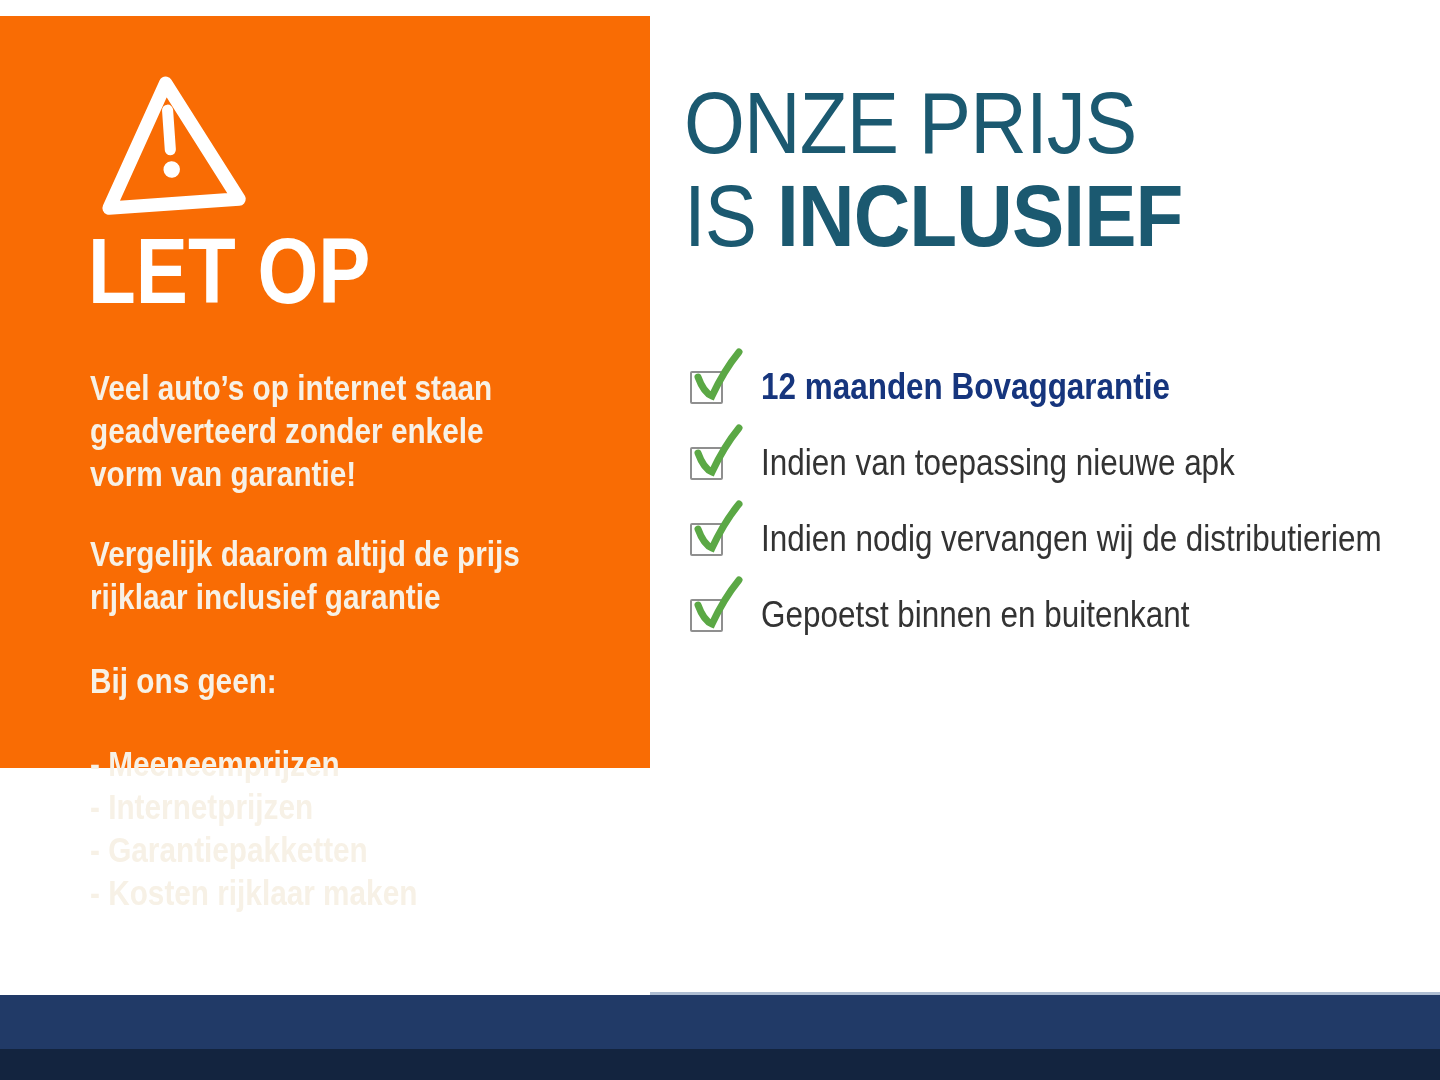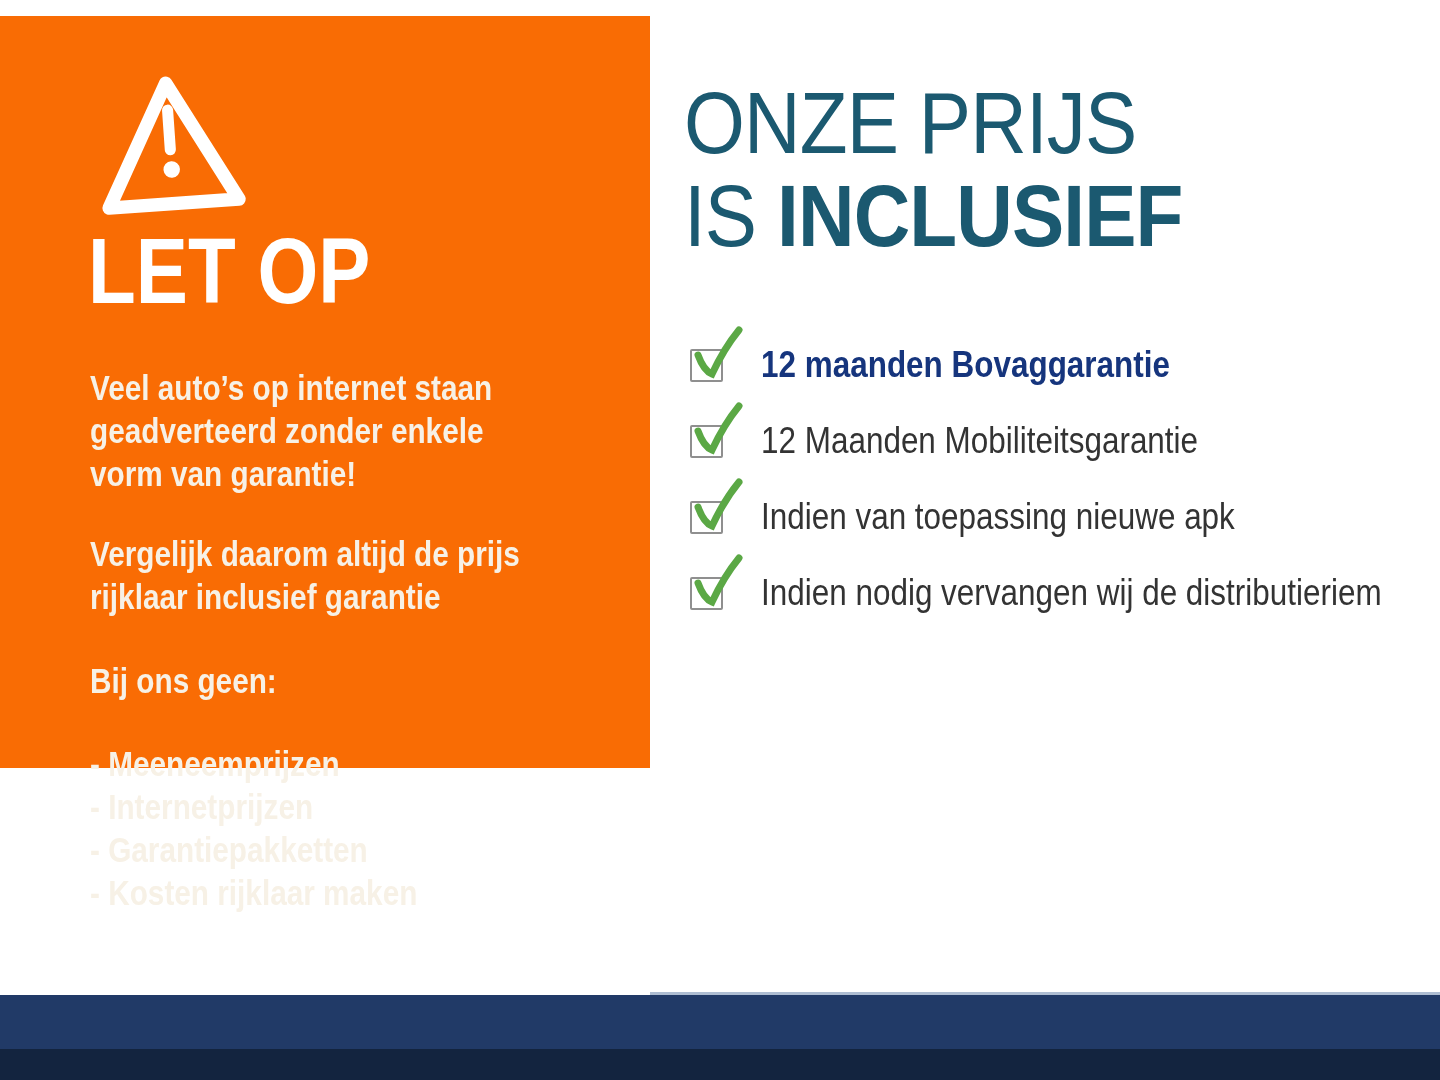--- a/index.html
+++ b/index.html
@@ -36,21 +36,21 @@
     position:absolute;left:650px;top:0;width:790px;height:995px;background:#ffffff;padding-left:32px;
   }
   .right-title{
     position:absolute;left:34px;top:76px;
     color:var(--teal,#1B5970);font-size:88px;line-height:93px;font-weight:400;
     transform:scaleX(0.89);transform-origin:left top;white-space:nowrap;
     letter-spacing:-1px;
   }
   .right-title .bold{font-weight:700;}
   .checklist{
-    position:absolute;left:0;top:327px;width:790px;
+    position:absolute;left:0;top:349px;width:790px;
   }
   .check-row{
     position:relative;height:76px;padding-left:40px;
     display:flex;align-items:center;
   }
   .checkbox-wrap{
     position:relative;width:33px;height:33px;flex:0 0 33px;
   }
   .checkbox{
     position:absolute;left:0;top:0;width:29px;height:29px;
@@ -125,29 +125,20 @@
       <div class="check-row">
         <span class="checkbox-wrap">
           <span class="checkbox"></span>
           <svg class="check-svg" viewBox="0 0 52 58">
             <path d="M6 30 C10 41 15 47 20 49 C27 34 38 16 47 5" fill="none" stroke="#5BA845" stroke-width="7" stroke-linecap="round"></path>
           </svg>
         </span>
         <span class="check-label em">12 maanden Bovaggarantie</span>
       </div>
 
-      <div class="check-row">
-        <span class="checkbox-wrap">
-          <span class="checkbox"></span>
-          <svg class="check-svg" viewBox="0 0 52 58">
-            <path d="M6 30 C10 41 15 47 20 49 C27 34 38 16 47 5" fill="none" stroke="#5BA845" stroke-width="7" stroke-linecap="round"></path>
-          </svg>
-        </span>
-        <span class="check-label">12 Maanden Mobiliteitsgarantie</span>
-      </div>
 
 
       <div class="check-row">
         <span class="checkbox-wrap">
           <span class="checkbox"></span>
           <svg class="check-svg" viewBox="0 0 52 58">
             <path d="M6 30 C10 41 15 47 20 49 C27 34 38 16 47 5" fill="none" stroke="#5BA845" stroke-width="7" stroke-linecap="round"></path>
           </svg>
         </span>
         <span class="check-label">Indien van toepassing nieuwe apk</span>
@@ -157,20 +148,29 @@
         <span class="checkbox-wrap">
           <span class="checkbox"></span>
           <svg class="check-svg" viewBox="0 0 52 58">
             <path d="M6 30 C10 41 15 47 20 49 C27 34 38 16 47 5" fill="none" stroke="#5BA845" stroke-width="7" stroke-linecap="round"></path>
           </svg>
         </span>
         <span class="check-label">Indien nodig vervangen wij de distributieriem</span>
       </div>
 
 
+      <div class="check-row">
+        <span class="checkbox-wrap">
+          <span class="checkbox"></span>
+          <svg class="check-svg" viewBox="0 0 52 58">
+            <path d="M6 30 C10 41 15 47 20 49 C27 34 38 16 47 5" fill="none" stroke="#5BA845" stroke-width="7" stroke-linecap="round"></path>
+          </svg>
+        </span>
+        <span class="check-label">Gepoetst binnen en buitenkant</span>
+      </div>
 
     </div>
   </div>
 
   <div class="bottom-bar">
     <div class="light-line"></div>
     <div class="dark-band"></div>
   </div>
 
 </div>

